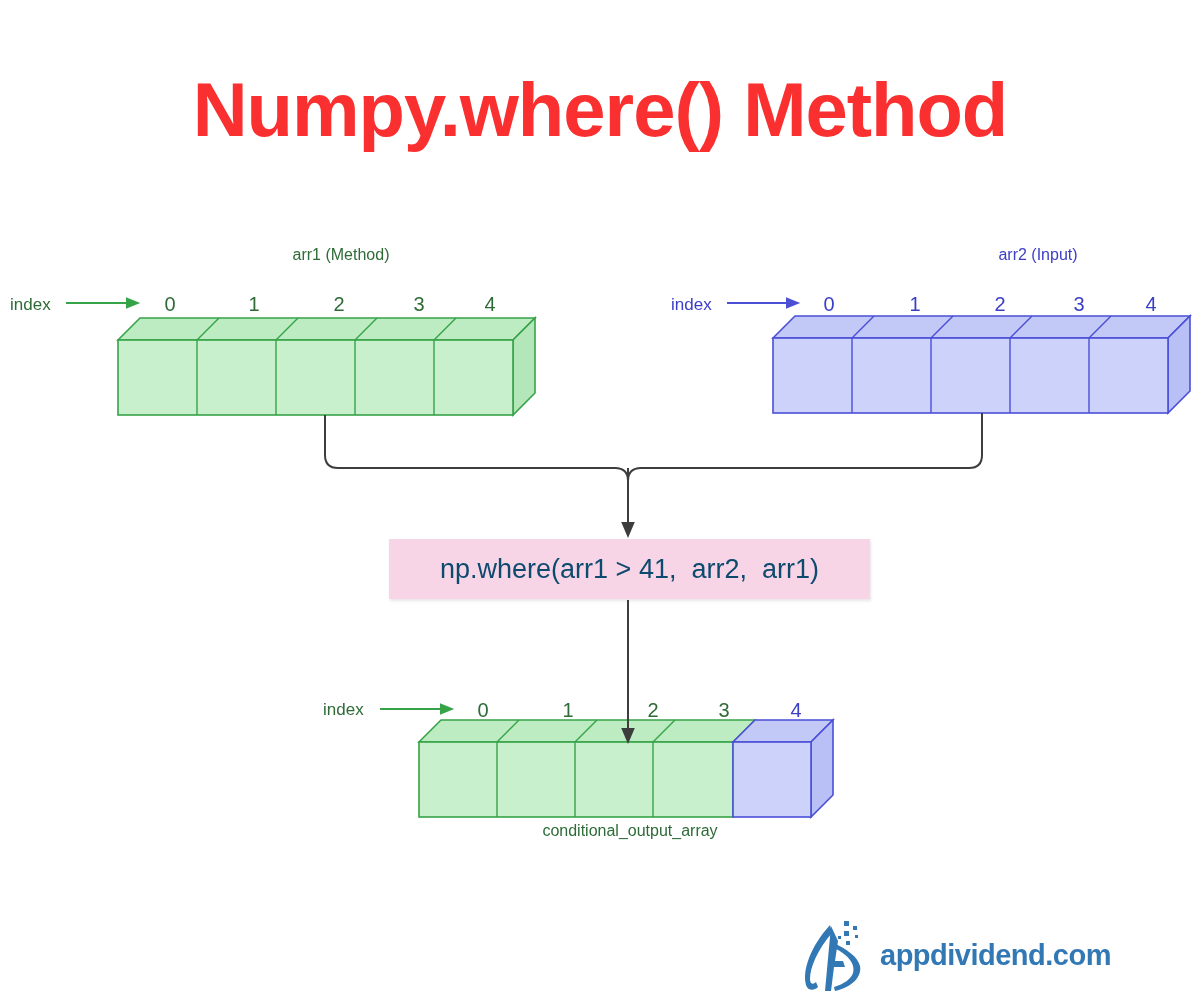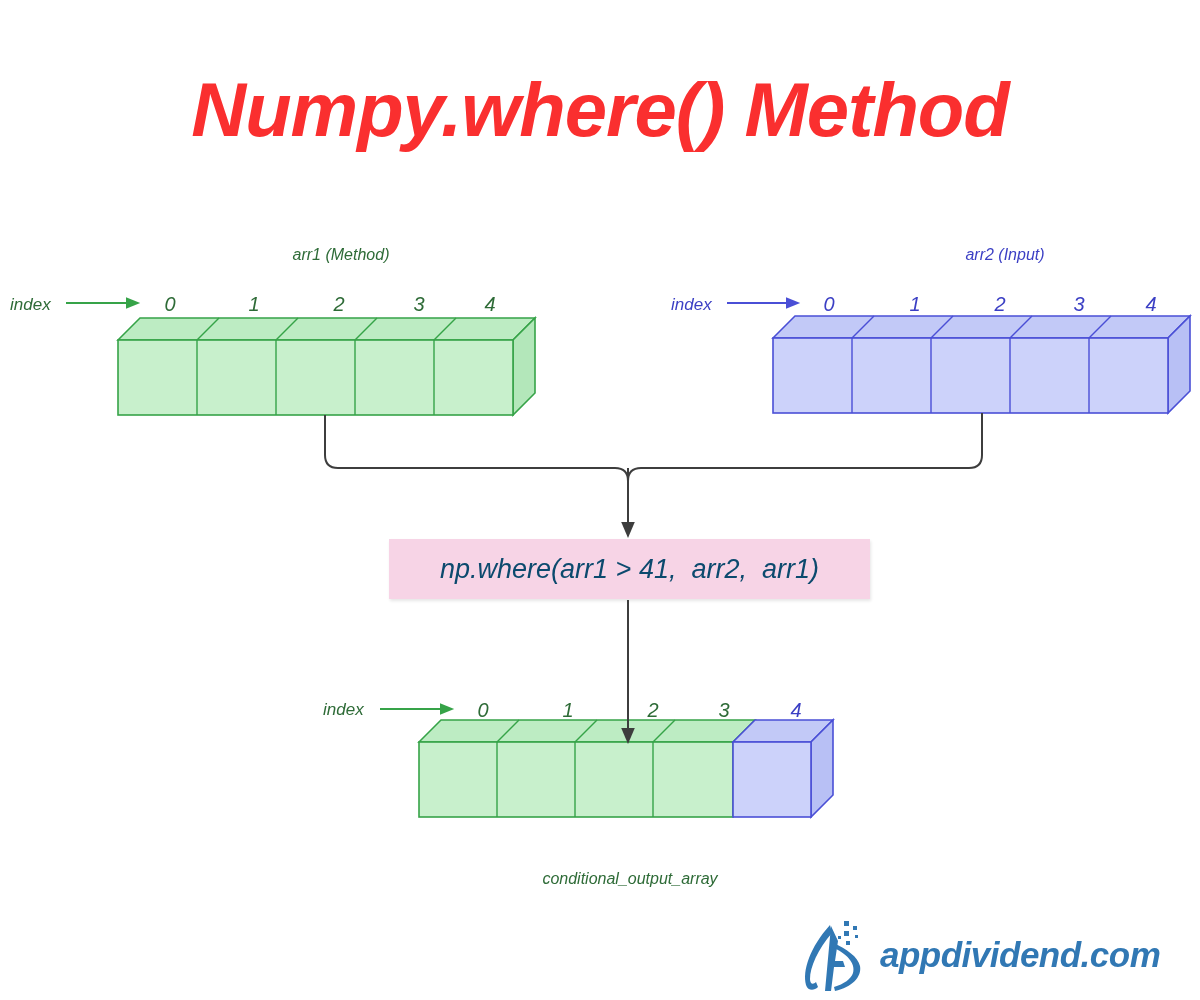--- a/index.html
+++ b/index.html
@@ -13,21 +13,20 @@
     position: relative;
     overflow: hidden;
     font-family: "Liberation Sans", sans-serif;
     background: #ffffff;
   }
   .stage {
     position: absolute;
     inset: 0;
     width: 1200px;
     height: 1000px;
-    font-style: italic;
   }
   #title {
     position: absolute;
     left: 0;
     top: 72px;
     width: 1200px;
     text-align: center;
     font-size: 76px;
     font-weight: bold;
     color: #fa2f2f;
@@ -82,38 +81,38 @@
     justify-content: center;
   }
   #formula-text {
     font-size: 27px;
     color: #0c4a6e;
     white-space: pre;
   }
   #out-caption {
     position: absolute;
     left: 420px;
-    top: 870px;
+    top: 822px;
     width: 420px;
     text-align: center;
     font-size: 16px;
     color: #2e6b37;
     white-space: nowrap;
   }
   #logo {
     position: absolute;
     left: 800px;
     top: 915px;
     width: 390px;
     height: 80px;
     display: flex;
     align-items: center;
   }
   #logo-text {
-    font-size: 35px;
+    font-size: 29px;
     font-weight: bold;
     color: #3178b4;
     letter-spacing: -0.5px;
     margin-left: 6px;
   }
 </style>
 </head>
 <body>
 
 <div class="stage">
@@ -128,21 +127,21 @@
   <div class="idx-num green-txt" style="left:309px; top:293px; width:60px;">2</div>
   <div class="idx-num green-txt" style="left:389px; top:293px; width:60px;">3</div>
   <div class="idx-num green-txt" style="left:460px; top:293px; width:60px;">4</div>
 
   <div class="cell-val green-txt" style="left:128px; top:360px; width:80px;">11</div>
   <div class="cell-val green-txt" style="left:207px; top:360px; width:80px;">21</div>
   <div class="cell-val green-txt" style="left:286px; top:360px; width:80px;">31</div>
   <div class="cell-val green-txt" style="left:365px; top:360px; width:80px;">41</div>
   <div class="cell-val green-txt" style="left:444px; top:360px; width:80px;">51</div>
 
-  <div class="arr-title blue-txt" style="left:924px; top:246px; width:162px;">arr2 (Input)</div>
+  <div class="arr-title blue-txt" style="left:957px; top:246px; width:162px;">arr2 (Input)</div>
   <div class="idx-label blue-txt" style="left:671px; top:295px;">index</div>
 
   <div class="idx-num blue-txt" style="left:799px; top:293px; width:60px;">0</div>
   <div class="idx-num blue-txt" style="left:885px; top:293px; width:60px;">1</div>
   <div class="idx-num blue-txt" style="left:970px; top:293px; width:60px;">2</div>
   <div class="idx-num blue-txt" style="left:1049px; top:293px; width:60px;">3</div>
   <div class="idx-num blue-txt" style="left:1121px; top:293px; width:60px;">4</div>
 
   <div class="cell-val blue-txt" style="left:789px; top:358px; width:80px;">100</div>
   <div class="cell-val blue-txt" style="left:857px; top:358px; width:80px;">200</div>

